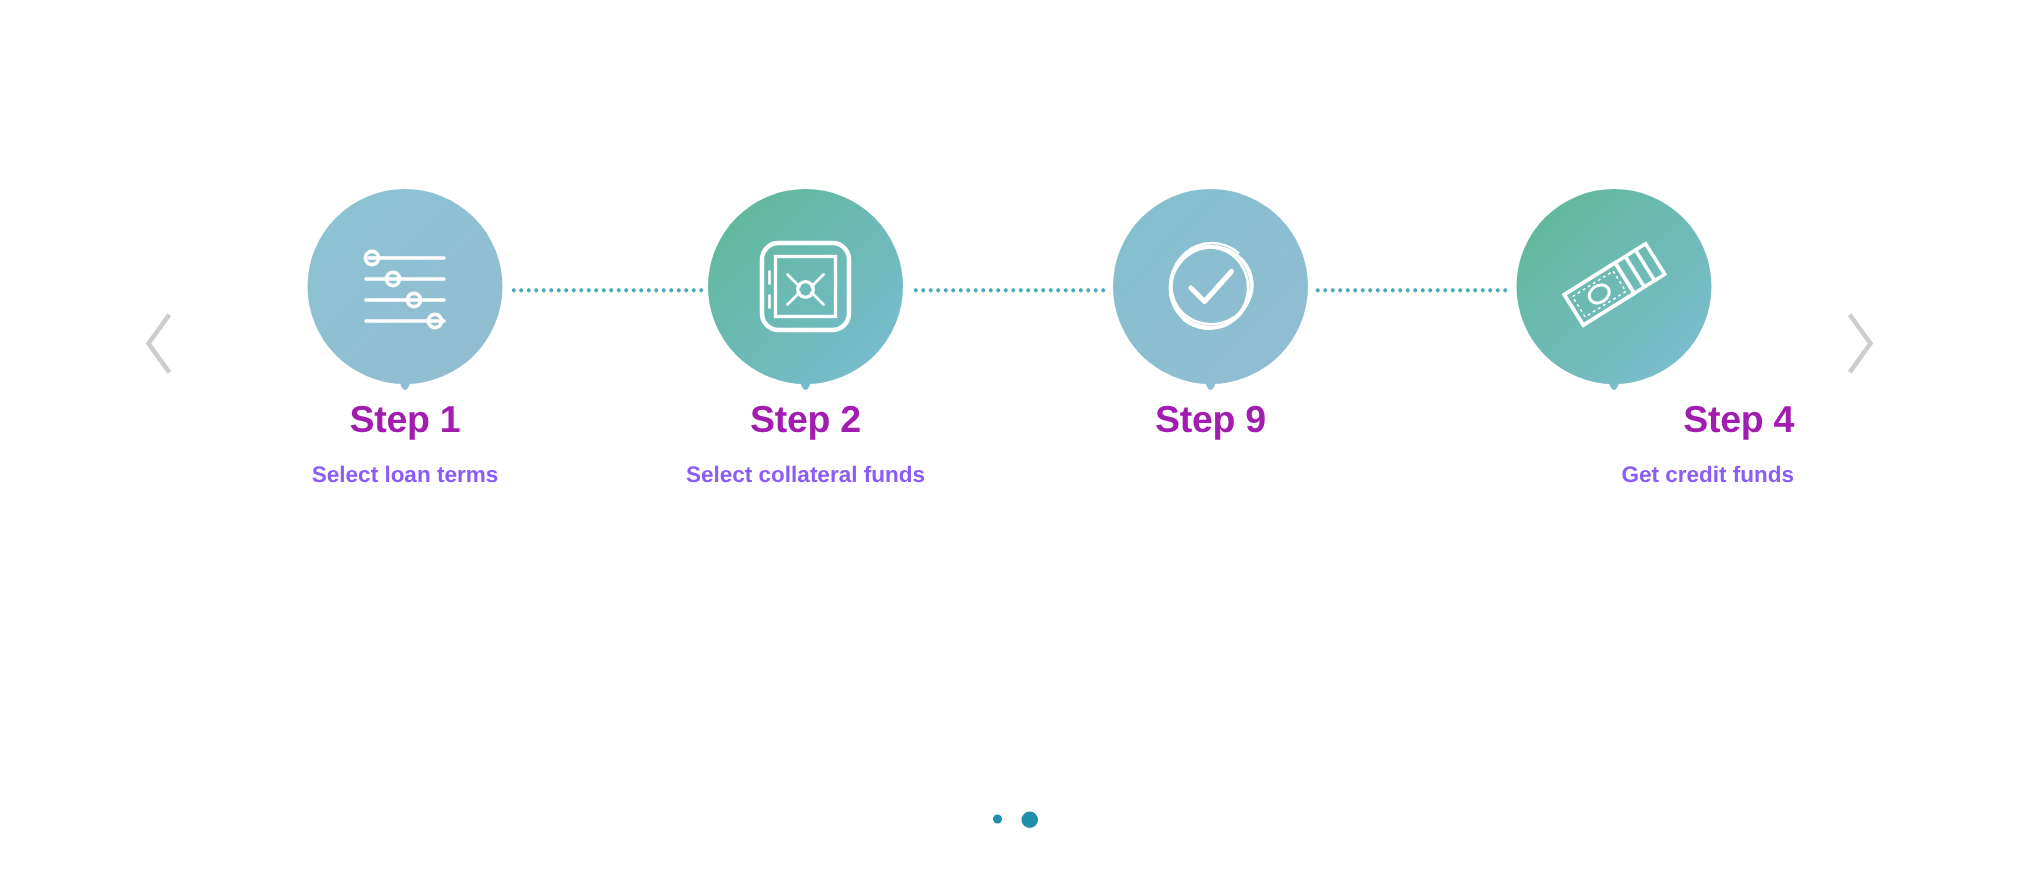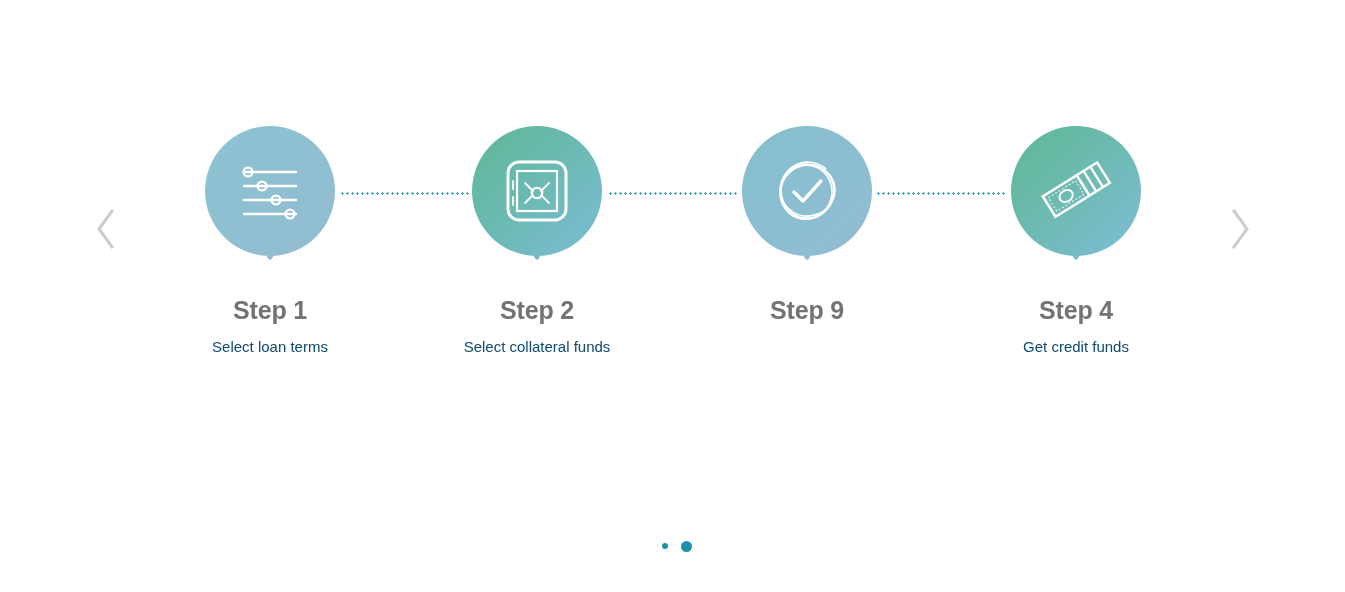--- a/index.html
+++ b/index.html
@@ -92,32 +92,31 @@
 
   .icon-holder {
     position: relative;
     z-index: 2;
     width: 72px;
     height: 72px;
   }
   .icon-holder svg { display: block; width: 72px; height: 72px; }
 
   .step-title {
-    margin-top: 30px;
     font-size: 25px;
     font-weight: bold;
-    color: #737373;
+    color: #a21caf;
     letter-spacing: -0.2px;
     line-height: 1;
   }
   .step-sub {
     margin-top: 15px;
     font-size: 15px;
-    font-weight: normal;
-    color: #0c4a6e;
+    font-weight: bold;
+    color: #8b5cf6;
     line-height: 1.2;
   }
 
   
   .connector {
     position: absolute;
     top: 192px;
     height: 3px;
   }
   .connector i {
@@ -260,21 +259,21 @@
                 <path d="M62 40 A27 27 0 0 1 18 58"></path>
               </g>
               <polyline points="23,37 32,46 50,26" fill="none" stroke="#ffffff" stroke-width="3.4" stroke-linecap="round" stroke-linejoin="round"></polyline>
             </svg>
           </div>
         </div>
       </div>
       <div class="step-title">Step 9</div>
     </div>
 
-    <div class="step" id="step3" style="left: 1076px;">
+    <div class="step" id="step3" style="left: 1076px; text-align: right;">
       <div class="bubble-wrap">
         <div class="bubble-tail">
             <i id="tail3" style="background: linear-gradient(135deg, rgb(93, 184, 146) 0%, rgb(127, 189, 214) 100%);"></i>
           </div>
         <div class="bubble" id="bub3" style="background: linear-gradient(135deg, rgb(93, 184, 146) 0%, rgb(127, 189, 214) 100%);">
           <div class="icon-holder">
             <svg viewBox="0 0 72 72" aria-hidden="true">
               <g transform="rotate(-32 36 36)">
                 <g fill="none" stroke="#ffffff" stroke-width="2.6">
                   <rect x="5" y="23" width="40" height="24"></rect>

